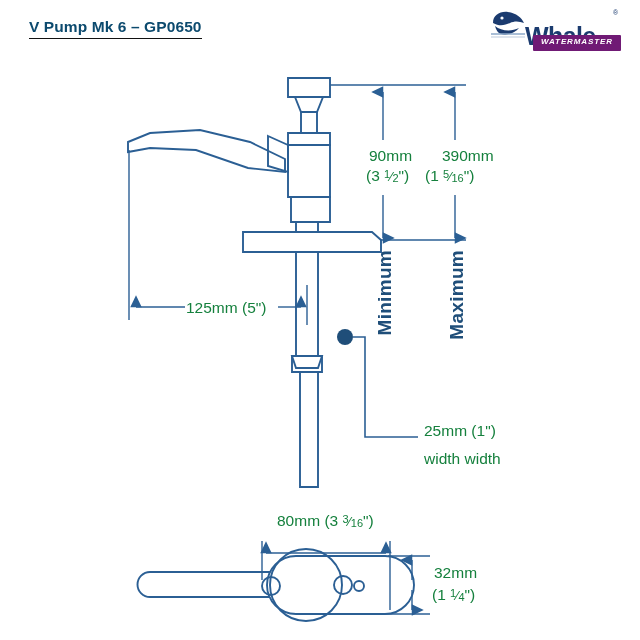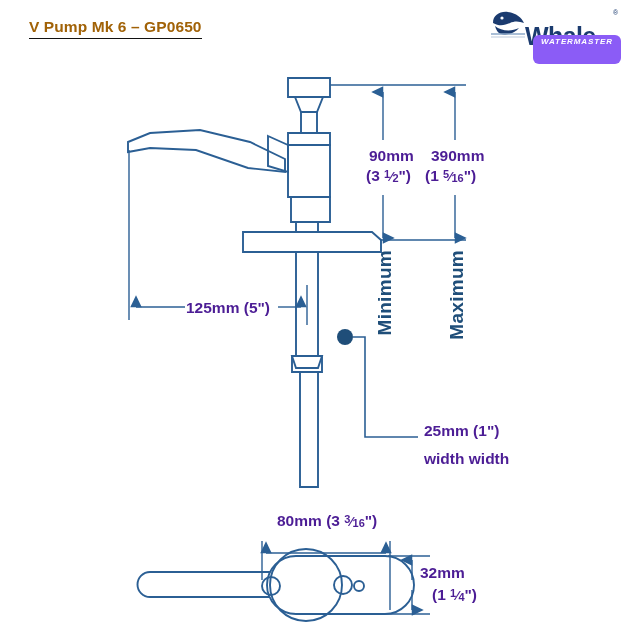--- a/index.html
+++ b/index.html
@@ -9,54 +9,54 @@
     font-family:"Liberation Sans", sans-serif;
     position:relative;
     overflow:hidden;
   }
 
   .stage{position:absolute;left:0;top:0;width:640px;height:640px;}
 
   
   .title{
     position:absolute;left:29px;top:18px;
-    font-size:15.5px;font-weight:bold;color:#a16207;
+    font-size:15.5px;font-weight:bold;color:#0c4a6e;
     letter-spacing:0.1px;
     border-bottom:1.6px solid #111111;
     padding-bottom:2px;
     white-space:nowrap;
   }
 
   
   .logo{position:absolute;left:489px;top:8px;width:134px;height:46px;}
   .logo .brand{
     position:absolute;left:36px;top:16px;
     font-size:25px;font-weight:bold;color:#1b3b6f;
     letter-spacing:-0.6px;line-height:25px;
   }
   .logo .reg{
     position:absolute;left:124px;top:1px;
     font-size:7px;color:#1b3b6f;
   }
   .logo .banner{
-    position:absolute;left:44px;top:27px;width:88px;height:29px;
-    background:#8b5cf6;border-radius:6px;
+    position:absolute;left:44px;top:27px;width:88px;height:16px;
+    background:#701a75;border-radius:1px;
   }
   .logo .banner span{
     display:block;text-align:center;color:#ffffff;
     font-size:8px;font-weight:bold;font-style:italic;
     line-height:13px;letter-spacing:0.9px;
   }
   .logo .mark{position:absolute;left:0px;top:2px;width:40px;height:30px;}
 
   
   svg.draw{position:absolute;left:0;top:0;width:640px;height:640px;}
 
   
-  .lbl{position:absolute;color:#4c1d95;font-size:15.5px;line-height:19px;white-space:nowrap;font-weight:bold;}
+  .lbl{position:absolute;color:#15803d;font-size:15.5px;line-height:19px;white-space:nowrap;}
   .lbl .fr{font-size:11px;position:relative;}
   .lbl .num{position:relative;top:-3px;}
   .lbl .den{position:relative;top:1px;}
   .lbl .sl{font-size:13px;}
 
   .big{color:#1f4e79;font-weight:bold;}
 
   .vert{
     position:absolute;color:#1f4e79;font-weight:bold;font-size:19px;
     writing-mode:vertical-rl;
@@ -180,36 +180,36 @@
       <line x1="412" y1="580" x2="412" y2="560" marker-end="url(#arrUp)"></line>
       <line x1="412" y1="590" x2="412" y2="610" marker-end="url(#arrDn)"></line>
     </g>
   </svg>
 
   <div class="lbl" style="left:369px;top:146px;">90mm</div>
   <div class="lbl" style="left:366px;top:166px;">
     <span>(3 </span><span class="fr num">1</span><span class="sl">⁄</span><span class="fr den">2</span><span>")</span>
   </div>
 
-  <div class="lbl" style="left:431px;top:146px;">390mm</div>
+  <div class="lbl" style="left:442px;top:146px;">390mm</div>
   <div class="lbl" style="left:425px;top:166px;">
     <span>(1 </span><span class="fr num">5</span><span class="sl">⁄</span><span class="fr den">16</span><span>")</span>
   </div>
 
   <div class="vert" style="left:374px;top:250px;">Minimum</div>
   <div class="vert" style="left:446px;top:250px;">Maximum</div>
 
   <div class="lbl" style="left:186px;top:298px;">125mm (5")</div>
 
 
   <div class="lbl" style="left:424px;top:421px;">25mm (1")</div>
   <div class="lbl" style="left:424px;top:449px;">width width</div>
 
   <div class="lbl" style="left:277px;top:511px;">
     <span>80mm</span> <span>(3 </span><span class="fr num">3</span><span class="sl">⁄</span><span class="fr den">16</span><span>")</span>
   </div>
 
-  <div class="lbl" style="left:420px;top:563px;">32mm</div>
+  <div class="lbl" style="left:434px;top:563px;">32mm</div>
   <div class="lbl" style="left:432px;top:585px;">
     <span>(1 </span><span class="fr num">1</span><span class="sl">⁄</span><span class="fr den">4</span><span>")</span>
   </div>
 
 </div>
 
 </body></html>

